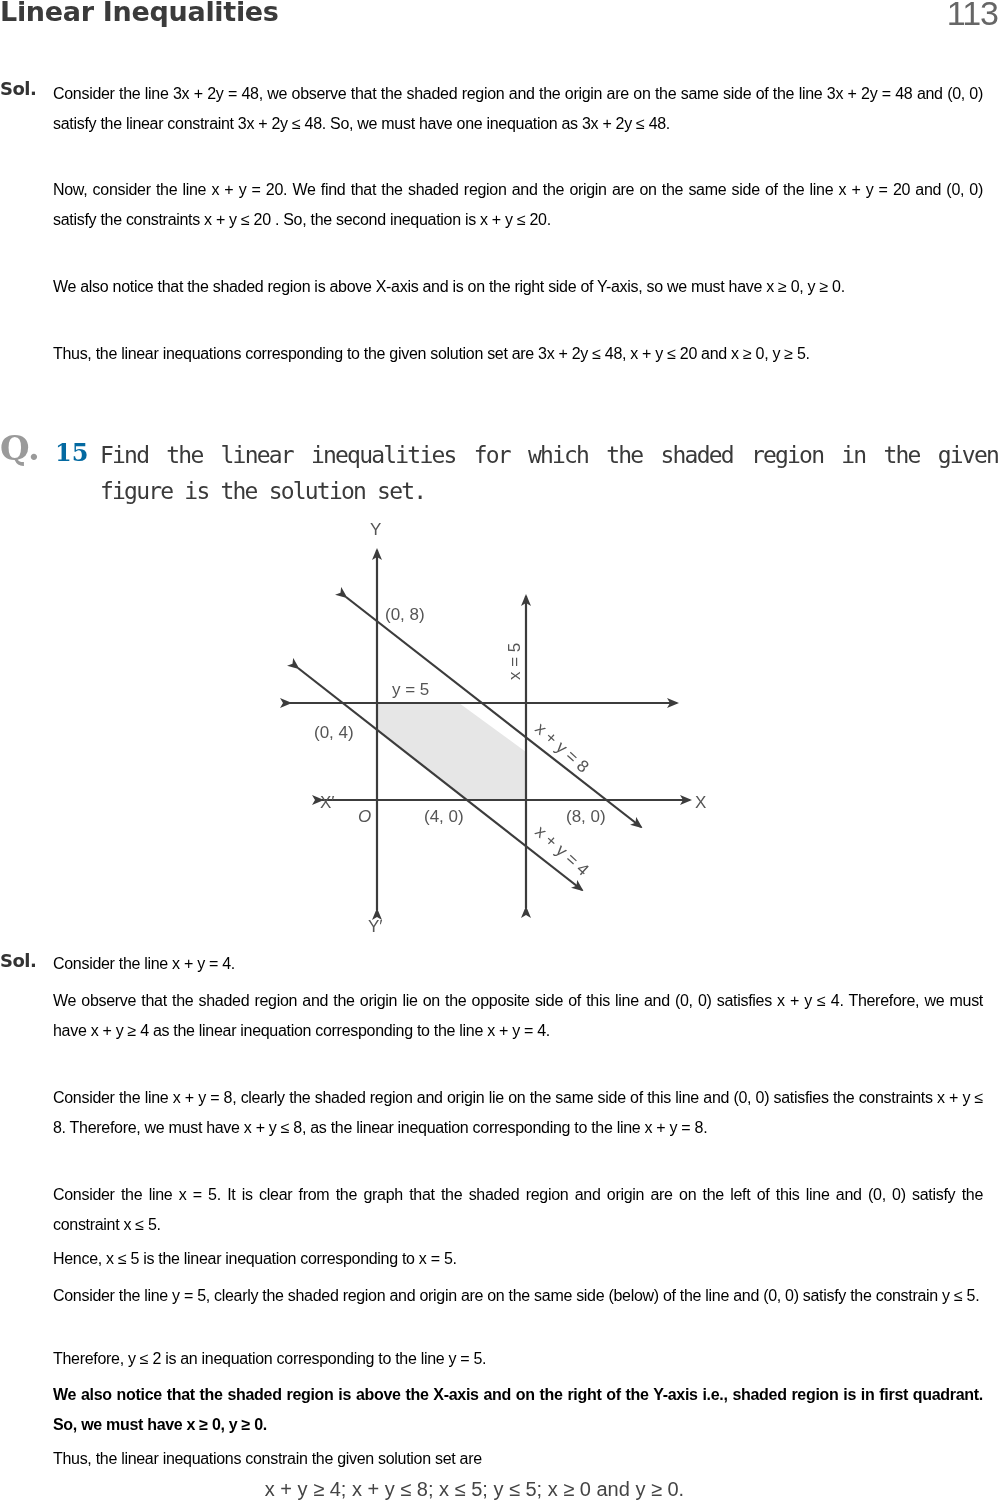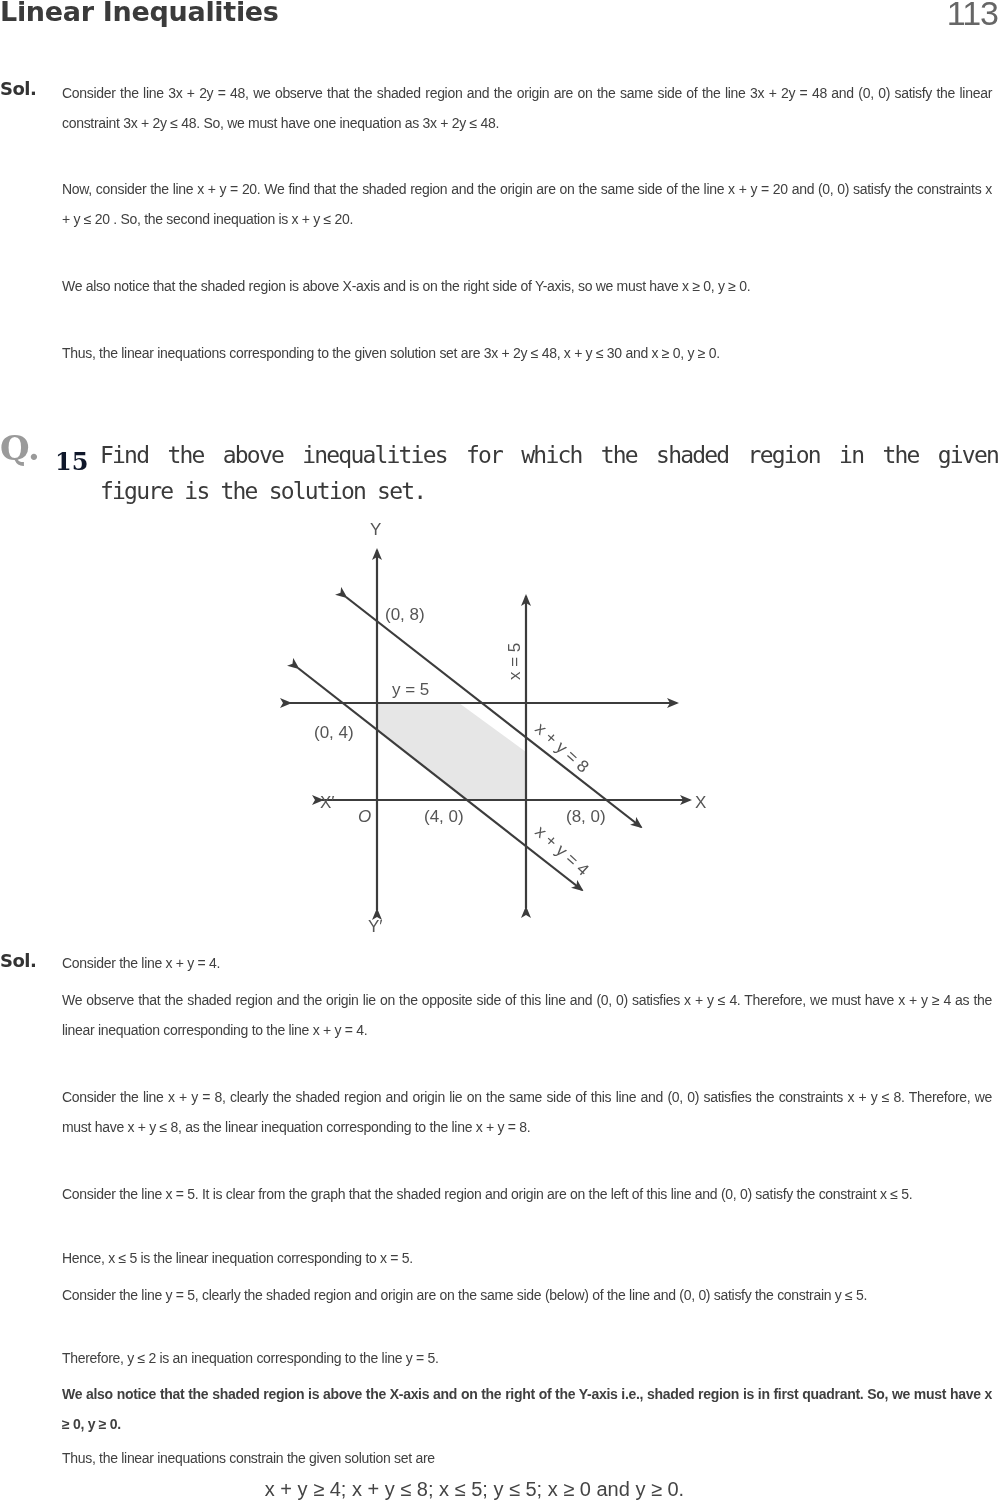--- a/index.html
+++ b/index.html
@@ -4,51 +4,51 @@
 <style>
   html, body { margin: 0; padding: 0; background: #ffffff; }
   body { width: 1002px; height: 1505px; position: relative; overflow: hidden;
          font-family: "Liberation Sans", sans-serif; color: #3a3a3a; }
   .header-title { position: absolute; left: 0; top: -4px; font-family: "DejaVu Sans", sans-serif;
          font-weight: bold; font-size: 27px; color: #3b3b3b; letter-spacing: -0.3px; }
   .page-num { position: absolute; right: 4px; top: -6px; font-family: "Liberation Sans", sans-serif;
          font-size: 34px; color: #666; font-weight: 300; letter-spacing: -1px; }
   .sol-label { position: absolute; left: 0; font-family: "DejaVu Sans", sans-serif; font-weight: bold;
          font-size: 18px; color: #333; letter-spacing: -0.5px; }
-  .para { position: absolute; left: 62px; width: 930px; font-size: 14px; line-height: 29.5px;
-          text-align: justify; color: #404040; font-weight: normal; letter-spacing: -0.3px; }
+  .para { position: absolute; left: 53px; width: 930px; font-size: 16px; line-height: 29.5px;
+          text-align: justify; color: #000000; font-weight: normal; letter-spacing: -0.3px; }
   .q-mark { position: absolute; left: 0; top: 428px; font-family: "DejaVu Serif", serif; font-weight: bold;
             font-size: 34px; color: #9a9a9a; }
   .q-num { position: absolute; left: 55px; top: 438px; font-family: "DejaVu Serif", serif; font-weight: bold;
-           font-size: 24px; color: #0f172a; margin-top: 9px; }
+           font-size: 24px; color: #0369a1; }
   .q-text { position: absolute; left: 100px; top: 437px; width: 898px; font-family: "DejaVu Sans Mono", monospace;
             font-size: 23px; line-height: 36px; color: #3a3a3a; text-align: justify; letter-spacing: -1.8px; }
   .figure { position: absolute; left: 0; top: 0; }
   .centered { position: absolute; left: 0; width: 949px; text-align: center; font-size: 20px; color: #444; }
 </style>
 </head>
 <body>
 
 <div>
   <div class="header-title">Linear Inequalities</div>
   <div class="page-num">113</div>
 </div>
 
 <div>
   <div class="sol-label" style="top:78px;">Sol.</div>
   <div class="para" style="top:79px;">Consider the line 3x + 2y = 48, we observe that the shaded region and the origin are on the same side of the line 3x + 2y = 48 and (0, 0) satisfy the linear constraint 3x + 2y ≤ 48. So, we must have one inequation as 3x + 2y ≤ 48.</div>
   <div class="para" style="top:175px;">Now, consider the line x + y = 20. We find that the shaded region and the origin are on the same side of the line x + y = 20 and (0, 0) satisfy the constraints x + y ≤ 20 . So, the second inequation is x + y ≤ 20.</div>
   <div class="para" style="top:272px;">We also notice that the shaded region is above X-axis and is on the right side of Y-axis, so we must have x ≥ 0, y ≥ 0.</div>
-  <div class="para" style="top:339px;">Thus, the linear inequations corresponding to the given solution set are 3x + 2y ≤ 48, x + y ≤ 30 and x ≥ 0, y ≥ 0.</div>
+  <div class="para" style="top:339px;">Thus, the linear inequations corresponding to the given solution set are 3x + 2y ≤ 48, x + y ≤ 20 and x ≥ 0, y ≥ 5.</div>
 </div>
 
 <div>
   <div class="q-mark">Q.</div>
   <div class="q-num">15</div>
-  <div class="q-text">Find the above inequalities for which the shaded region in the given figure is the solution set.</div>
+  <div class="q-text">Find the linear inequalities for which the shaded region in the given figure is the solution set.</div>
 </div>
 
 <svg class="figure" width="1002" height="1505" viewBox="0 0 1002 1505">
   <defs>
     <marker id="arr" markerWidth="12" markerHeight="10" refX="10" refY="5" orient="auto" markerUnits="userSpaceOnUse">
       <path d="M0,0 L12,5 L0,10 L3,5 Z" fill="#3c3c3c"></path>
     </marker>
   </defs>
 
   <polygon points="377,730 377,703 459,703 526,752 526,800 466,800" fill="#e6e6e6"></polygon>

